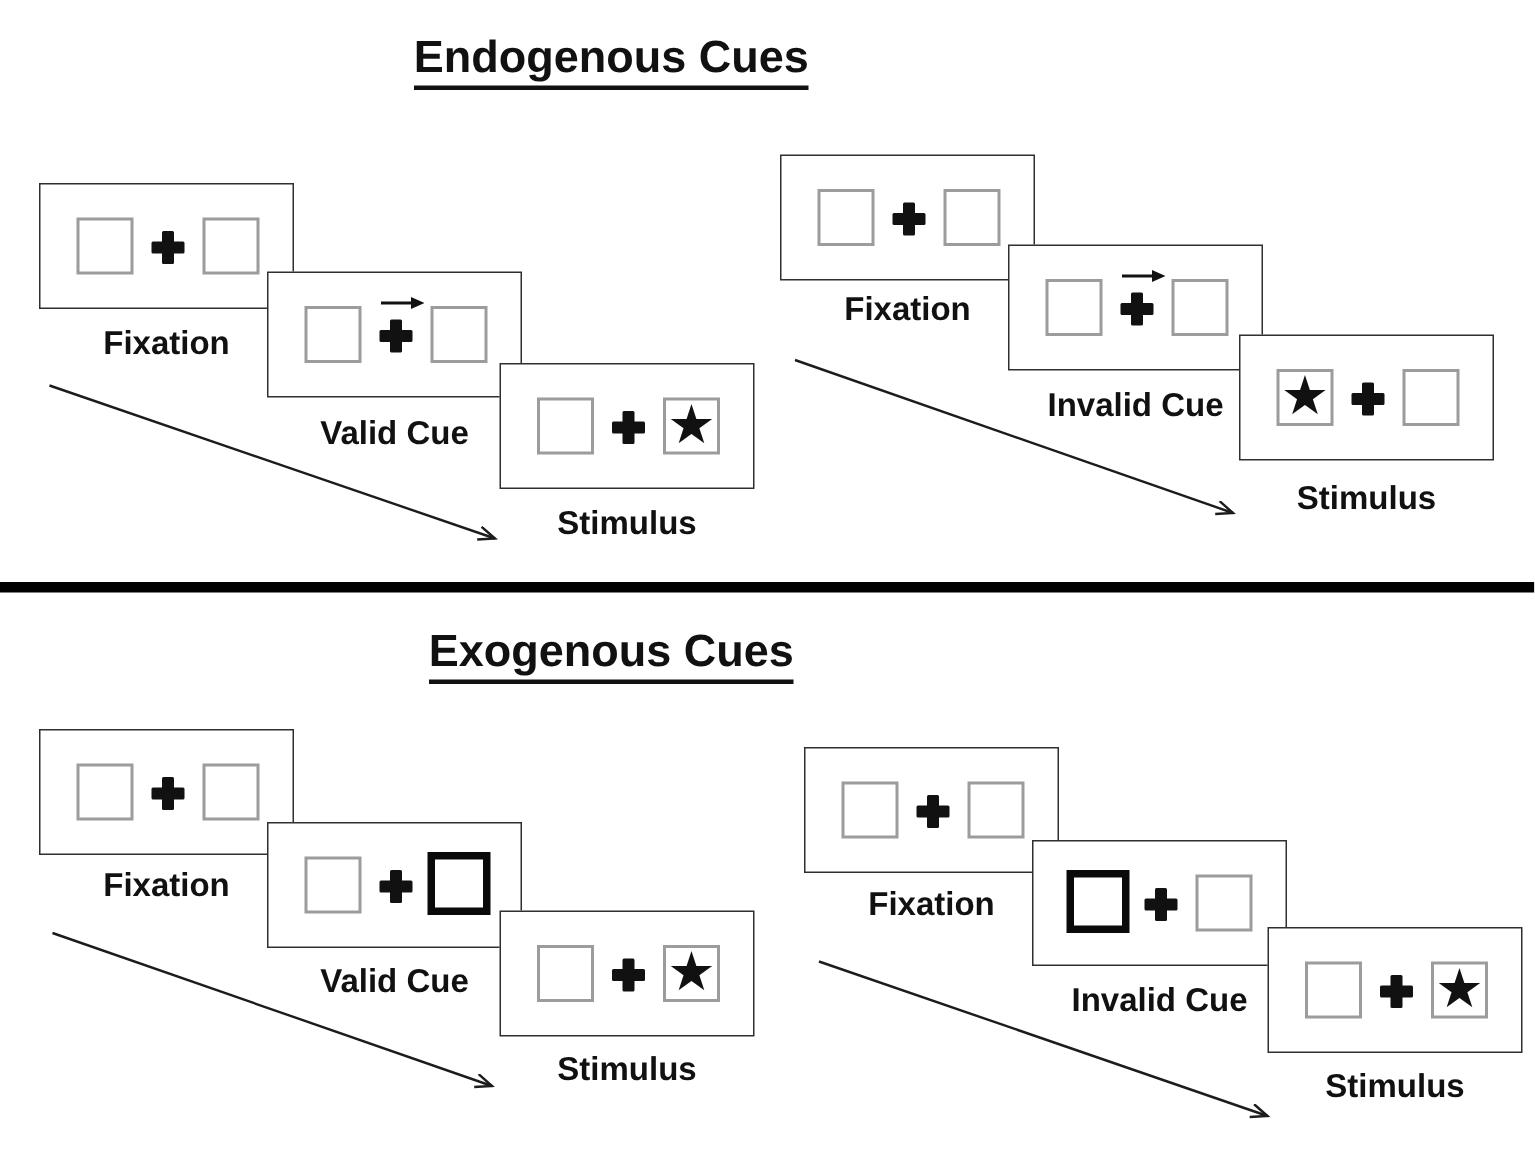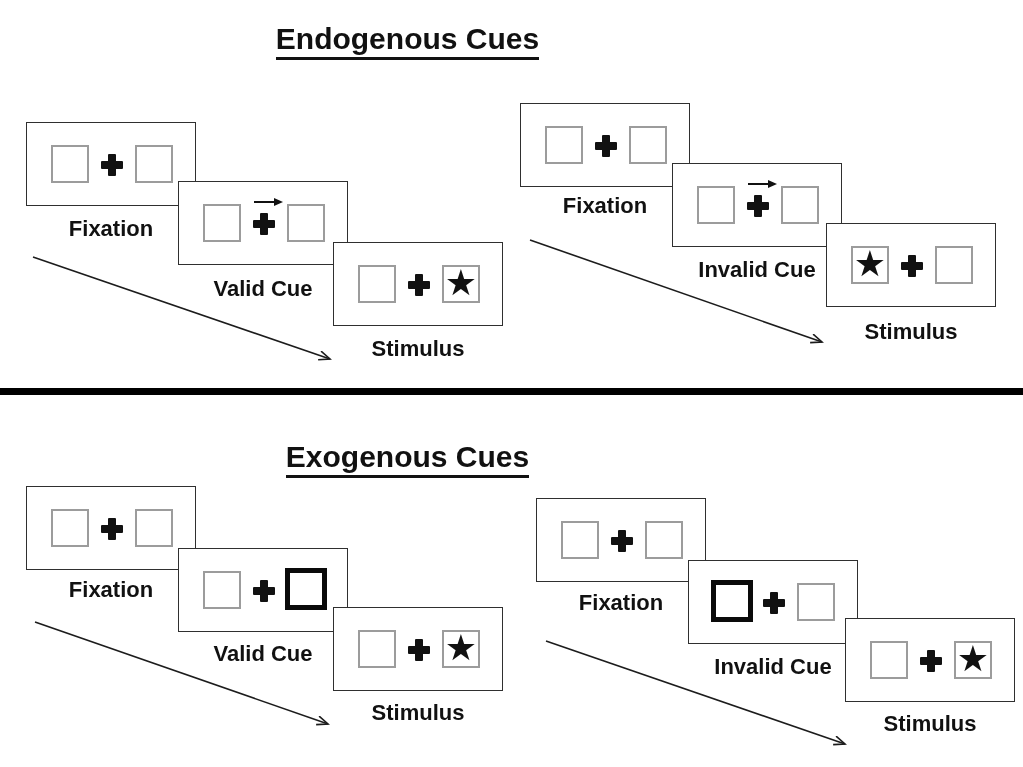--- a/index.html
+++ b/index.html
@@ -42,21 +42,21 @@
 </style>
 </head>
 <body>
 
 <div id="canvas">
 
   <div class="section-title" style="top:22px;">
     <span>Endogenous Cues</span>
   </div>
   <div class="divider" style="top:388px;"></div>
-  <div class="section-title" style="top:440px;">
+  <div class="section-title" style="top:418px;">
     <span>Exogenous Cues</span>
   </div>
 
   <svg id="arrows" width="1023" height="767">
     <defs>
       <marker id="ah" markerWidth="15" markerHeight="12" refX="12" refY="5" orient="auto" markerUnits="userSpaceOnUse">
         <path d="M1,0.5 L12,5 L1,9.5" fill="none" stroke="#1c1c1c" stroke-width="1.6"></path>
       </marker>
     </defs>
     <line x1="33" y1="257" x2="330" y2="359" stroke="#1c1c1c" stroke-width="1.6" marker-end="url(#ah)"></line>

